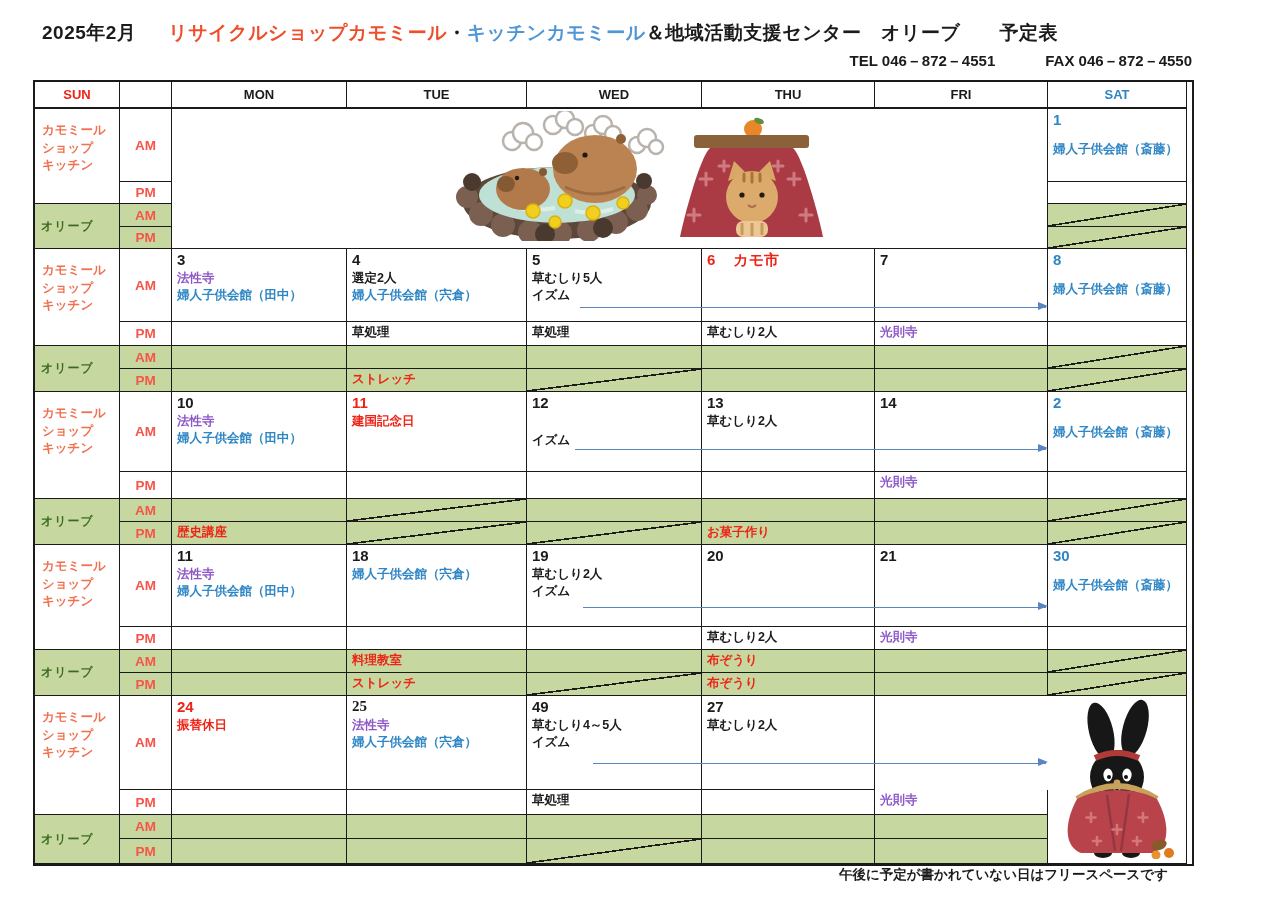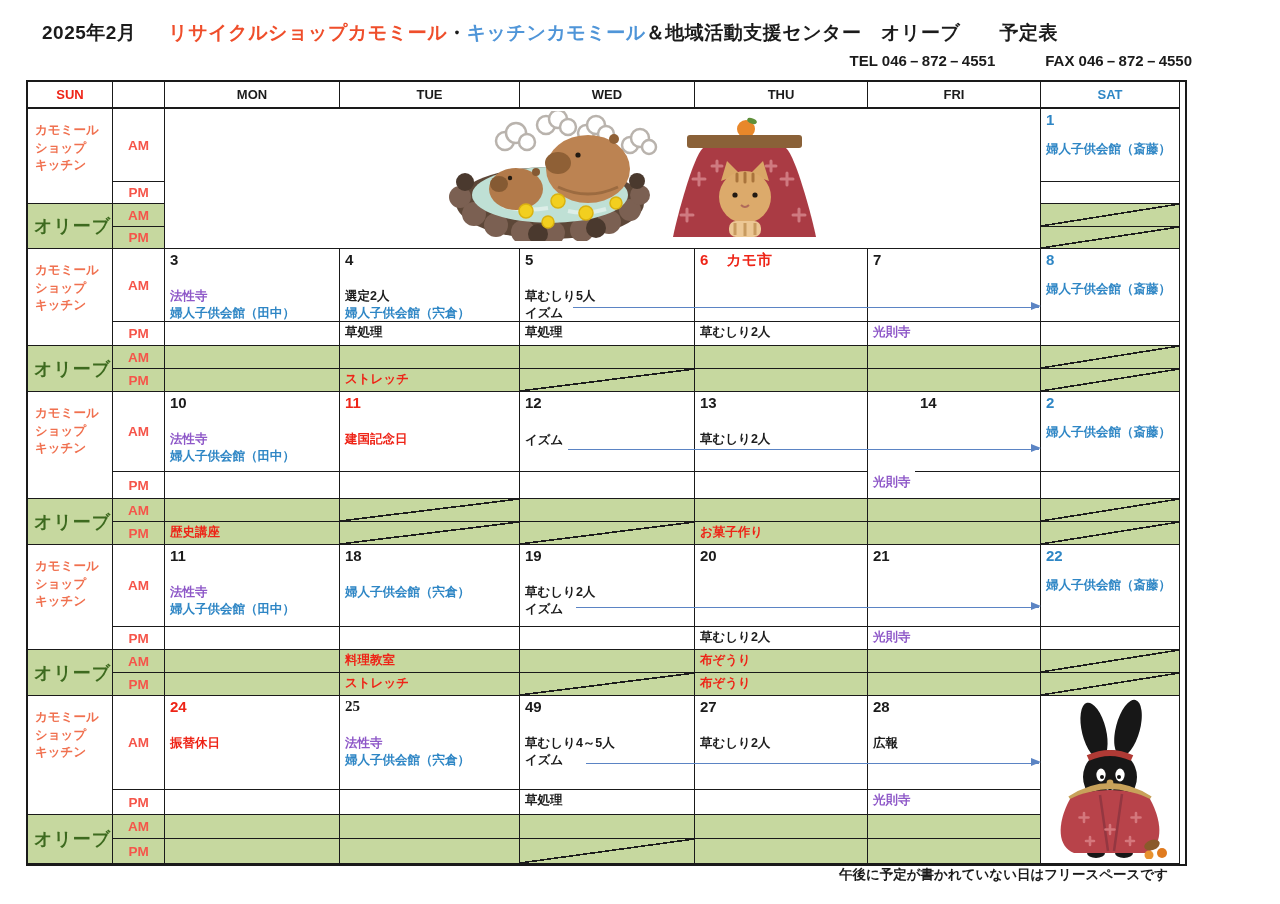--- a/index.html
+++ b/index.html
@@ -4,44 +4,44 @@
 <style>
   html,body{margin:0;padding:0;background:#fff;}
   body{width:1280px;height:904px;position:relative;font-family:"Liberation Sans","DejaVu Sans",sans-serif;overflow:hidden;}
   .c-ink{color:var(--ink)} .c-red{color:var(--red)} .c-blue{color:var(--blue)} .c-purple{color:var(--purple)}
   .c-orange{color:var(--orange)} .c-lightblue{color:var(--lightblue)}
 
   .titlebar{position:absolute;left:42px;top:20px;font-size:19px;font-weight:bold;letter-spacing:.5px;white-space:nowrap;}
   .titlebar .t-month{margin-right:32px;}
   .telfax{position:absolute;top:52px;right:88px;display:flex;gap:50px;font-size:15px;font-weight:bold;color:var(--ink);}
 
-  .cal{position:absolute;left:26px;top:80px;width:1157px;border:2px solid var(--border);box-sizing:content-box;}
+  .cal{position:absolute;left:33px;top:80px;width:1157px;border:2px solid var(--border);box-sizing:content-box;}
   .hdr,.week{display:grid;grid-template-columns:85px 52px 175px 180px 175px 173px 173px 139px;}
   .hdr{height:27px;}
   .hdr .cell{border-bottom:2px solid var(--border);}
   .hcell{display:flex;align-items:center;justify-content:center;font-weight:bold;font-size:13px;background:#fff;}
   .week{position:relative;}
   .w1{grid-template-rows:73px 22px 23px 22px;}
   .w2{grid-template-rows:73px 24px 23px 23px;}
   .w3{grid-template-rows:80px 27px 23px 23px;}
   .w4{grid-template-rows:82px 23px 23px 23px;}
   .w5{grid-template-rows:94px 25px 24px 25px;}
   .cell{border-right:1.5px solid var(--border);border-bottom:1.5px solid var(--border);box-sizing:border-box;background:#fff;}
   .green{background-color:var(--greenbg);}
   .crossed{background-image:linear-gradient(to bottom right,transparent calc(50% - .8px),#1c1c1c calc(50% - .8px),#1c1c1c calc(50% + .8px),transparent calc(50% + .8px));}
   .day{padding:2px 5px;overflow:hidden;}
   .dateline{display:flex;align-items:baseline;}
   .date{font-size:15px;font-weight:bold;line-height:1.15;}
   .suffix{margin-left:18px;font-size:15px;font-weight:bold;}
   .ln{font-size:12.5px;font-weight:bold;line-height:1.32;white-space:nowrap;}
-  .g1{margin-top:20px}.g2{margin-top:13px}.g3{margin-top:21px}
+  .g1{margin-top:2px}.g2{margin-top:13px}.g3{margin-top:21px}
   .side{overflow:hidden;}
   .cham{color:var(--coral);font-size:12.5px;font-weight:bold;line-height:1.4;padding:13px 2px 0 7px;}
   .lab{color:var(--amred);font-weight:bold;font-size:13.5px;display:flex;align-items:center;justify-content:center;}
-  .olab{color:var(--olivetext);font-weight:bold;font-size:18px;display:flex;align-items:center;padding-left:6px;letter-spacing:1px;}
+  .olab{color:var(--olivetext);font-weight:bold;font-size:12px;display:flex;align-items:center;padding-left:6px;letter-spacing:1px;}
   .arrow{position:absolute;height:0;border-top:1.7px solid var(--arrow);z-index:5;}
   .arrow::after{content:'';position:absolute;right:-2px;top:-5.6px;border-left:10px solid var(--arrow);border-top:4.7px solid transparent;border-bottom:4.7px solid transparent;}
   .w2 .arrow{top:58px;left:545px;width:466px;}
   .w3 .arrow{top:57px;left:540px;width:471px;}
   .w4 .arrow{top:62px;left:548px;width:463px;}
   .w5 .arrow{top:67px;left:558px;width:453px;}
   .artwide{position:relative;}
   .onsen{position:absolute;left:243px;top:2px;}
   .kotatsu{position:absolute;left:482px;top:8px;}
   .artcell{display:flex;align-items:center;justify-content:center;overflow:hidden;}
@@ -301,21 +301,21 @@
         <div class="dateline">
           <span class="date c-ink">13</span>
         </div>
         <div class="ln c-ink g1">草むしり2人</div>
       </div>
       <div class="cell day" style="grid-area: 2 / 6;"></div>
       <div class="cell day green" style="grid-area: 3 / 6;"></div>
       <div class="cell day green" style="grid-area: 4 / 6;">
         <div class="ln c-red">お菓子作り</div>
       </div>
-      <div class="cell day" style="grid-area: 1 / 7; margin-left: 47px;">
+      <div class="cell day" style="grid-area: 1 / 7;">
         <div class="dateline">
           <span class="date c-ink">14</span>
         </div>
       </div>
       <div class="cell day" style="grid-area: 2 / 7;">
         <div class="ln c-purple">光則寺</div>
       </div>
       <div class="cell day green" style="grid-area: 3 / 7;"></div>
       <div class="cell day green" style="grid-area: 4 / 7;"></div>
       <div class="cell day" style="grid-area: 1 / 8;">
@@ -392,21 +392,21 @@
           <span class="date c-ink">21</span>
         </div>
       </div>
       <div class="cell day" style="grid-area: 2 / 7;">
         <div class="ln c-purple">光則寺</div>
       </div>
       <div class="cell day green" style="grid-area: 3 / 7;"></div>
       <div class="cell day green" style="grid-area: 4 / 7;"></div>
       <div class="cell day" style="grid-area: 1 / 8;">
         <div class="dateline">
-          <span class="date c-blue">22</span>
+          <span class="date c-blue">30</span>
         </div>
         <div class="ln c-blue g2">婦人子供会館（斎藤）</div>
       </div>
       <div class="cell day" style="grid-area: 2 / 8;"></div>
       <div class="cell day green crossed" style="grid-area: 3 / 8;"></div>
       <div class="cell day green crossed" style="grid-area: 4 / 8;"></div>
       <div class="arrow"></div>
     </div>
   <div class="week w5">
       <div class="cell side cham" style="grid-area: 1 / 1 / 3;">
@@ -452,26 +452,20 @@
       <div class="cell day green crossed" style="grid-area: 4 / 5;"></div>
       <div class="cell day" style="grid-area: 1 / 6;">
         <div class="dateline">
           <span class="date c-ink">27</span>
         </div>
         <div class="ln c-ink g1">草むしり2人</div>
       </div>
       <div class="cell day" style="grid-area: 2 / 6;"></div>
       <div class="cell day green" style="grid-area: 3 / 6;"></div>
       <div class="cell day green" style="grid-area: 4 / 6;"></div>
-      <div class="cell day" style="grid-area: 1 / 7;">
-        <div class="dateline">
-          <span class="date c-ink">28</span>
-        </div>
-        <div class="ln c-ink g1">広報</div>
-      </div>
       <div class="cell day" style="grid-area: 2 / 7;">
         <div class="ln c-purple">光則寺</div>
       </div>
       <div class="cell day green" style="grid-area: 3 / 7;"></div>
       <div class="cell day green" style="grid-area: 4 / 7;"></div>
       <div class="cell artcell" style="grid-area: 1 / 8 / 5;">
         <div class="rabbitwrap">
     <svg width="124" height="162" viewBox="0 0 124 162">
       <ellipse cx="46" cy="34" rx="12" ry="29" fill="#171717" transform="rotate(-14 46 34)"></ellipse>
       <ellipse cx="80" cy="31" rx="12" ry="29" fill="#171717" transform="rotate(15 80 31)"></ellipse>

